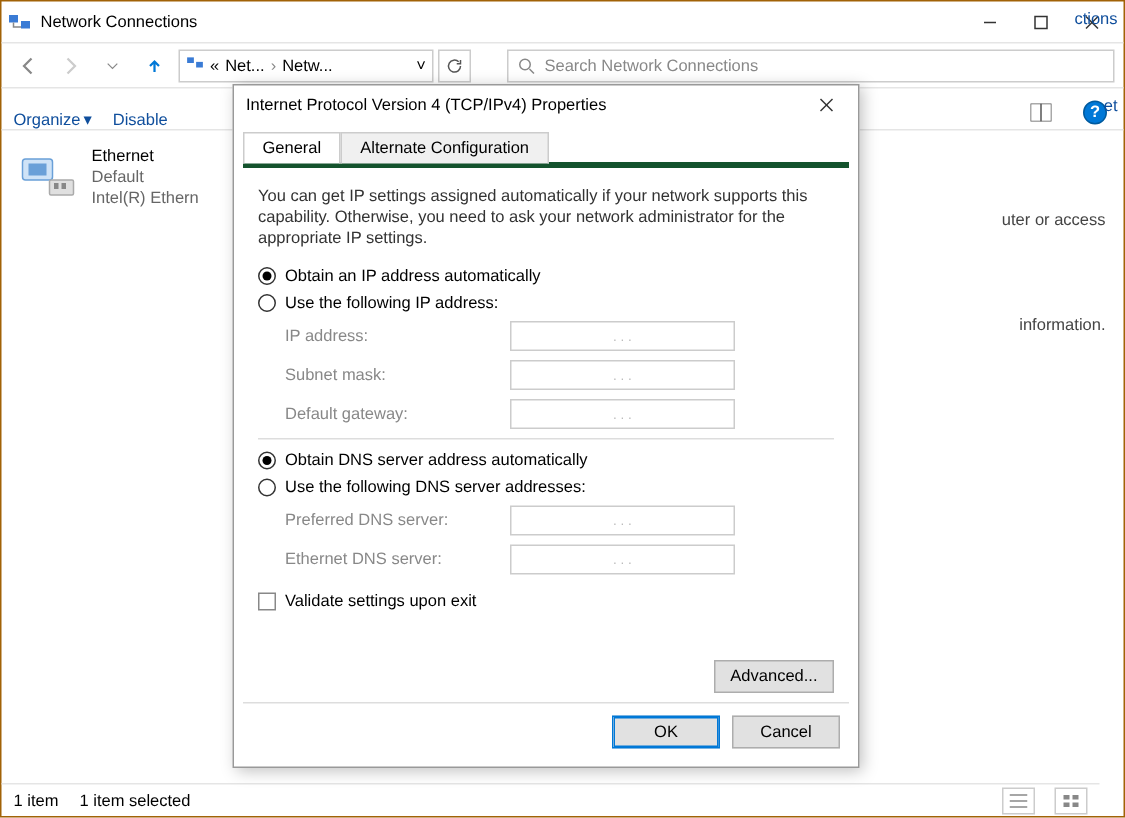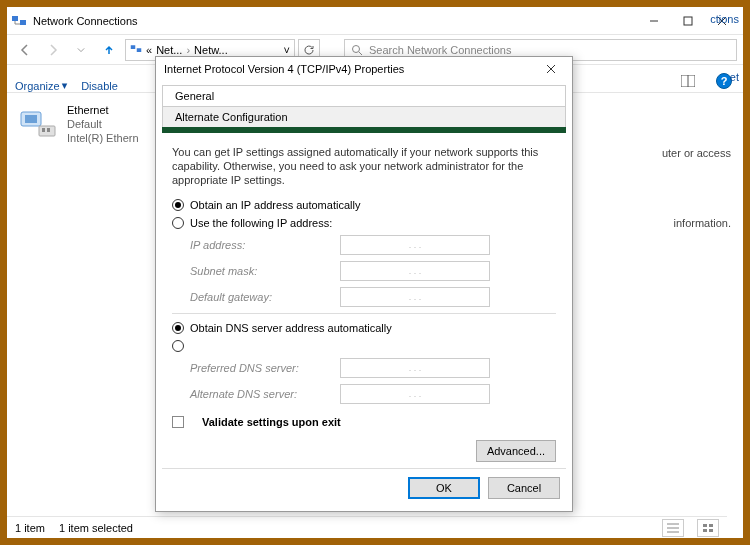--- a/index.html
+++ b/index.html
@@ -1,19 +1,19 @@
 <!DOCTYPE html>
 <html><head>
 <meta charset="utf-8">
 <style>
 * { box-sizing: border-box; margin: 0; padding: 0; font-family: "Segoe UI", Tahoma, sans-serif; font-size: 11px; }
 body { background: #fff; color: #000; overflow: hidden; width: 750px; height: 545px; position: relative; }
 
 
-.win { position: absolute; top: 0; left: 0; width: 750px; height: 545px; background: #fff; border: 7px solid #a16207; }
+.win { position: absolute; top: 0; left: 0; width: 750px; height: 545px; background: #fff; border: 1px solid #a16207; }
 .titlebar { height: 28px; display: flex; align-items: center; padding: 0 4px; border-bottom: 1px solid #e5e5e5; }
 .titlebar .icon { width: 16px; height: 16px; margin-right: 6px; display: inline-flex; align-items: center; justify-content: center; }
 .titlebar .title { flex: 1; color: #000; }
 .win-controls { display: flex; gap: 0; }
 .win-ctrl { width: 34px; height: 22px; display: flex; align-items: center; justify-content: center; color: #333; }
 .win-ctrl svg { width: 10px; height: 10px; }
 
 .navrow { height: 30px; display: flex; align-items: center; padding: 0 6px; gap: 4px; border-bottom: 1px solid #e5e5e5; }
 .nav-arrow { width: 24px; height: 24px; display: flex; align-items: center; justify-content: center; color: #888; }
 .nav-arrow.enabled { color: #0078d7; }
@@ -43,39 +43,39 @@
 .statusbar .spacer { flex: 1; }
 .view-btn { width: 22px; height: 18px; border: 1px solid #ccc; margin-left: -1px; display: flex; align-items: center; justify-content: center; }
 
 
 .dialog { position: absolute; left: 155px; top: 56px; width: 418px; height: 456px; background: #fff; border: 1px solid #999; box-shadow: 2px 2px 10px rgba(0,0,0,.25); display: flex; flex-direction: column; }
 .dlg-titlebar { height: 26px; display: flex; align-items: center; padding: 0 8px; }
 .dlg-titlebar .title { flex: 1; }
 .dlg-close { width: 26px; height: 20px; display: flex; align-items: center; justify-content: center; }
 .dlg-close svg { width: 10px; height: 10px; }
 
-.tabstrip { display: flex; border-bottom: 7px solid #14532d; margin: 4px 6px 0 6px; flex-direction: column; }
+.tabstrip { display: flex; border-bottom: 4px solid #14532d; margin: 4px 6px 0 6px; }
 .tab { padding: 4px 12px; border: 1px solid #ccc; border-bottom: none; background: #f4f4f4; margin-right: 0; position: relative; top: 1px; }
 .tab.active { background: #fff; }
 .tab:not(.active) { background: #f0f0f0; }
 
 .dlg-body { padding: 12px 16px; flex: 1; }
 .desc { color: #333; margin-bottom: 12px; line-height: 14px; }
 
 .group { border-top: 1px solid #ddd; margin-top: 6px; padding-top: 8px; }
 .radiorow { display: flex; align-items: center; gap: 6px; margin-bottom: 6px; }
 .radio { width: 12px; height: 12px; border: 1px solid #333; border-radius: 50%; display: flex; align-items: center; justify-content: center; }
 .radio.checked::after { content:""; width: 6px; height: 6px; border-radius: 50%; background: #000; }
 
 .fields { padding-left: 18px; }
 .fieldrow { display: flex; align-items: center; margin-bottom: 6px; gap: 10px; }
-.fieldrow label { width: 140px; color: #888; font-style: italic; }
+.fieldrow label { width: 140px; color: #888; }
 .ip-input { width: 150px; height: 20px; border: 1px solid #ccc; background: #fff; display: flex; align-items: center; justify-content: space-around; color: #bbb; font-size: 9px; }
 
-.chkrow { display: flex; align-items: center; gap: 18px; margin-top: 12px; font-weight: bold; }
+.chkrow { display: flex; align-items: center; gap: 6px; margin-top: 12px; }
 .checkbox { width: 12px; height: 12px; border: 1px solid #888; background: #fff; }
 
 .dlg-footer { padding: 8px 12px 12px 12px; display: flex; justify-content: flex-end; gap: 8px; }
 .advanced-wrap { display: flex; justify-content: flex-end; padding: 0 16px 6px 28px;}
 .btn { min-width: 72px; height: 22px; border: 1px solid #adadad; background: #e1e1e1; display: flex; align-items: center; justify-content: center; padding: 0 10px; }
 .btn.default { border: 1px solid #0078d7; box-shadow: inset 0 0 0 1px #0078d7; }
 .under-col { position: absolute; left: 162px; top: 90px; color: #333; }
 .under-col div { margin-bottom: 14px; }
 
 
@@ -277,28 +277,29 @@
       </div>
     </div>
 
     <div class="group">
       <div class="radiorow">
         <span class="radio checked"></span>
         <span>Obtain DNS server address automatically</span>
       </div>
       <div class="radiorow">
         <span class="radio"></span>
+        <span>Use the following DNS server addresses:</span>
       </div>
       <div class="fields">
         <div class="fieldrow">
           <label>Preferred DNS server:</label>
           <div class="ip-input">.   .   .</div>
         </div>
         <div class="fieldrow">
-          <label>Alternate DNS server:</label>
+          <label>Ethernet DNS server:</label>
           <div class="ip-input">.   .   .</div>
         </div>
       </div>
     </div>
 
     <div class="chkrow">
       <span class="checkbox"></span>
       <span>Validate settings upon exit</span>
     </div>
   </div>

